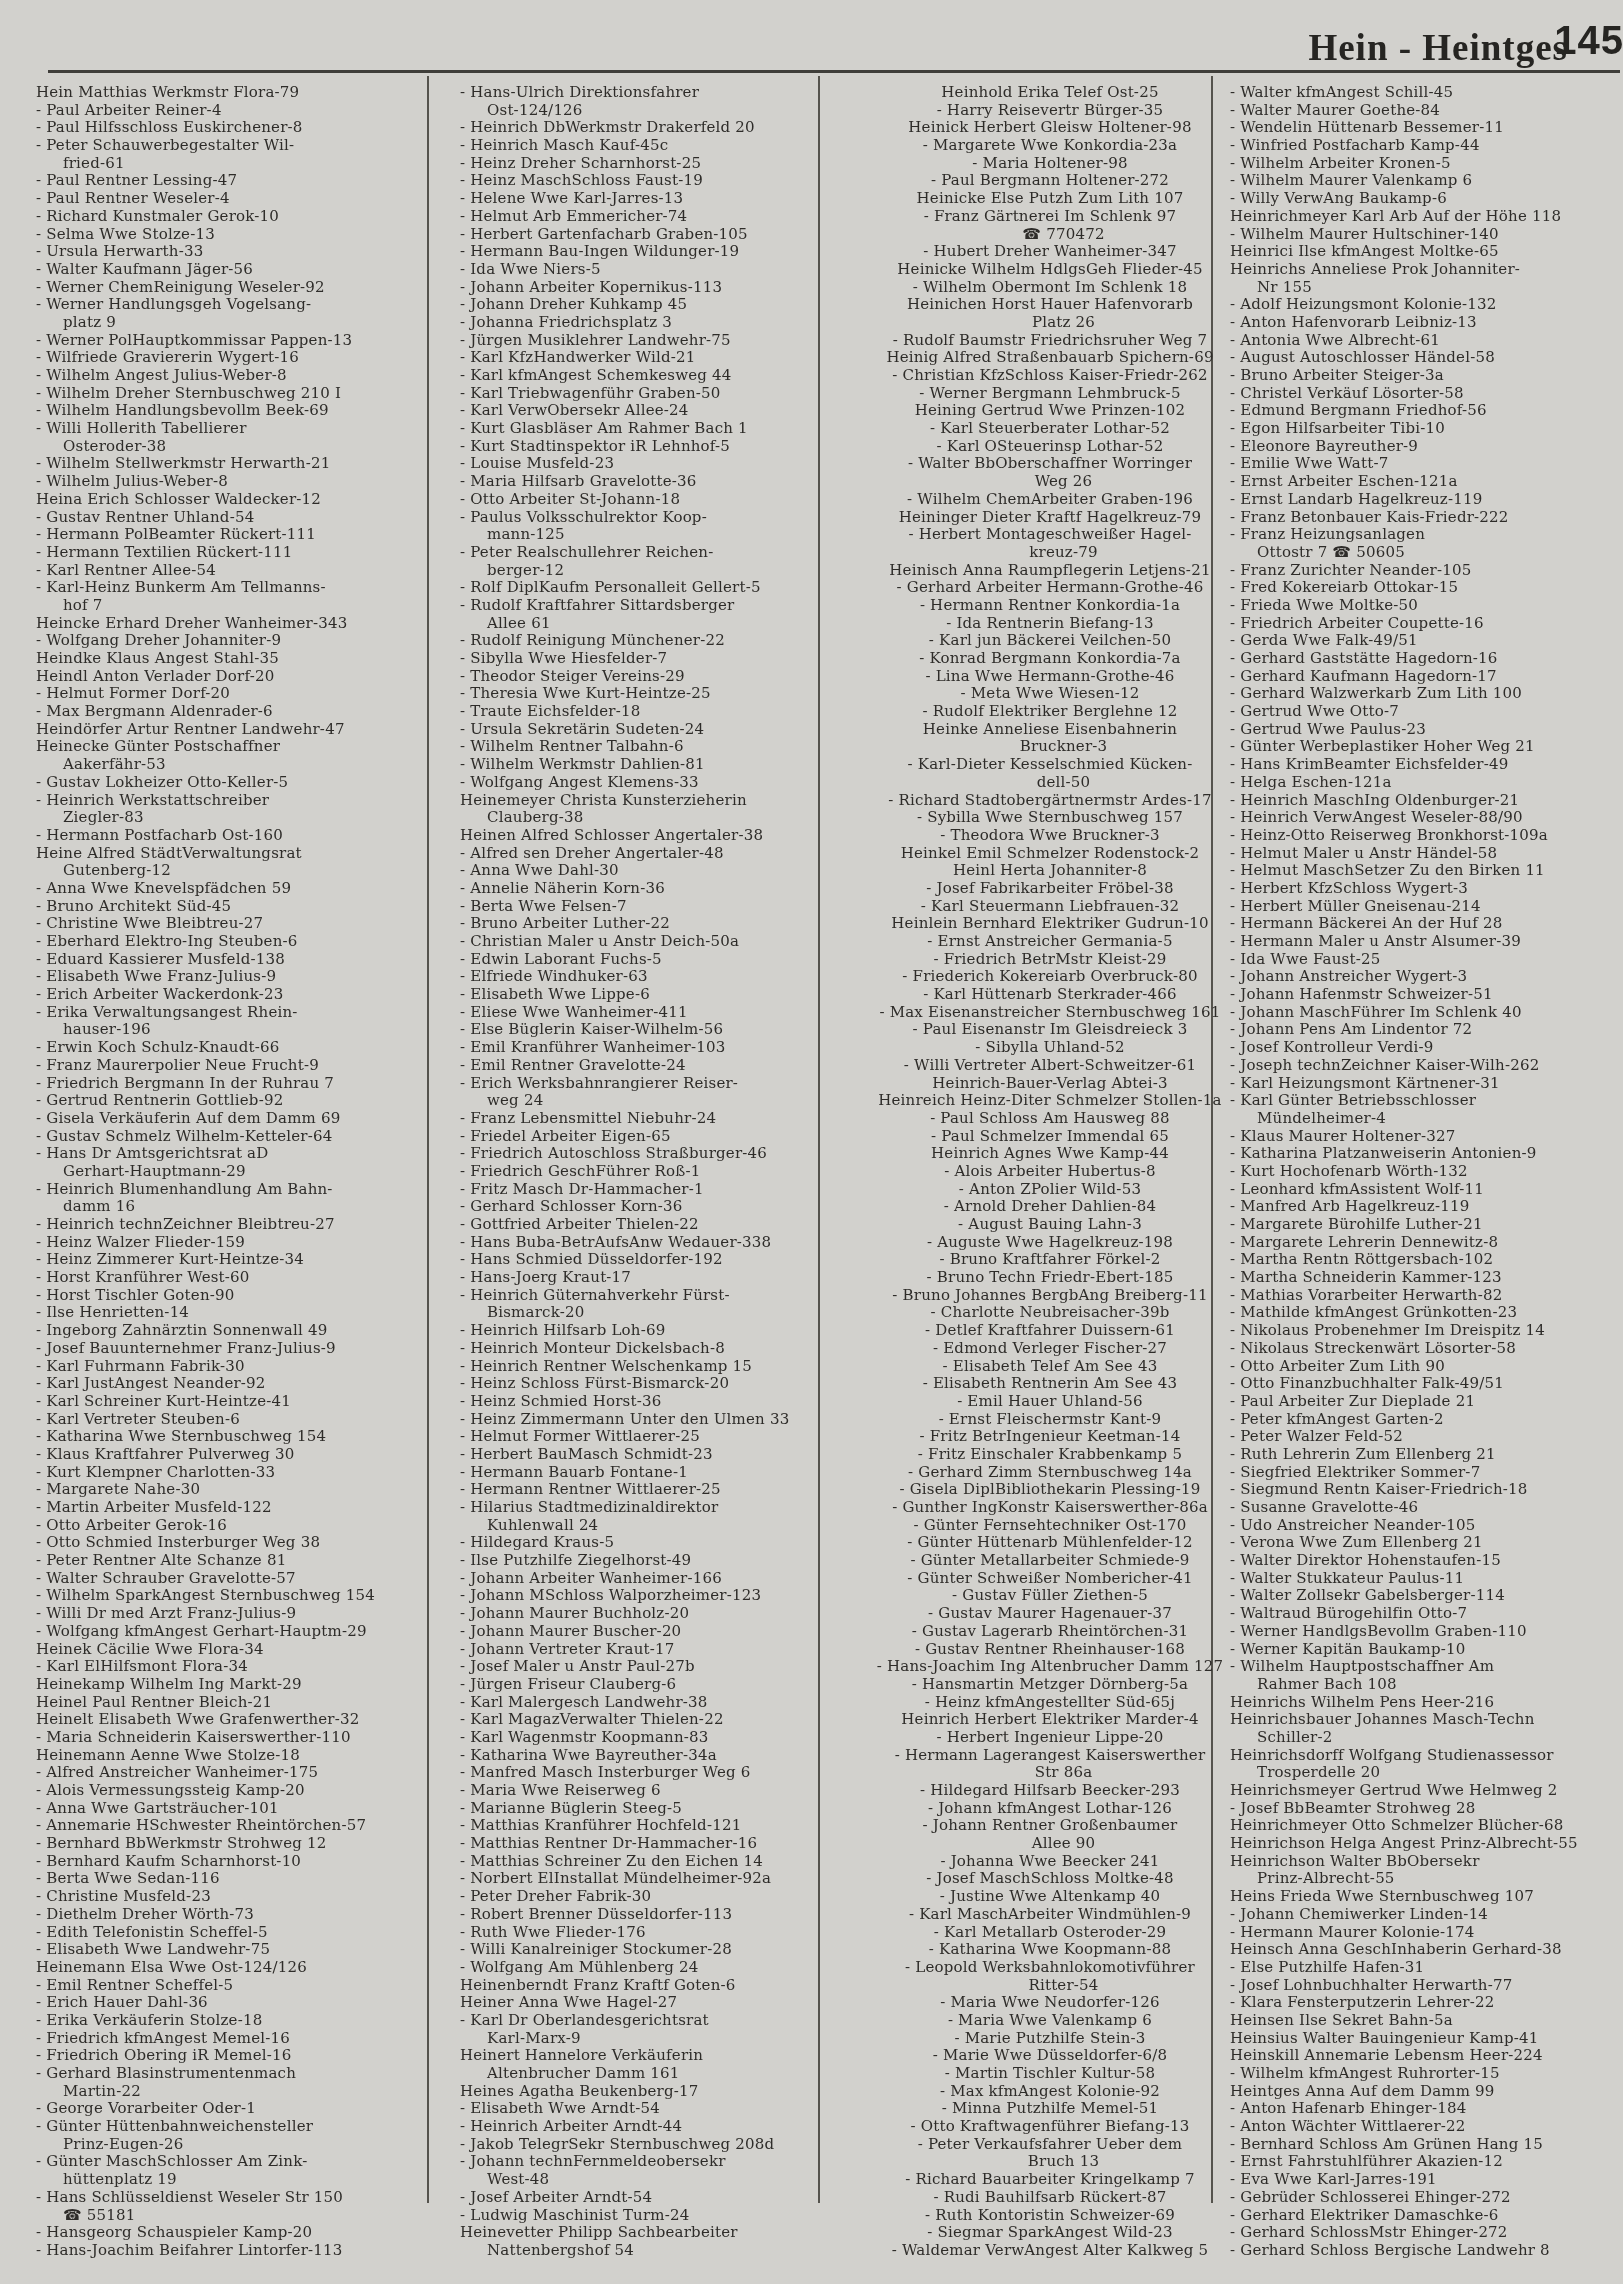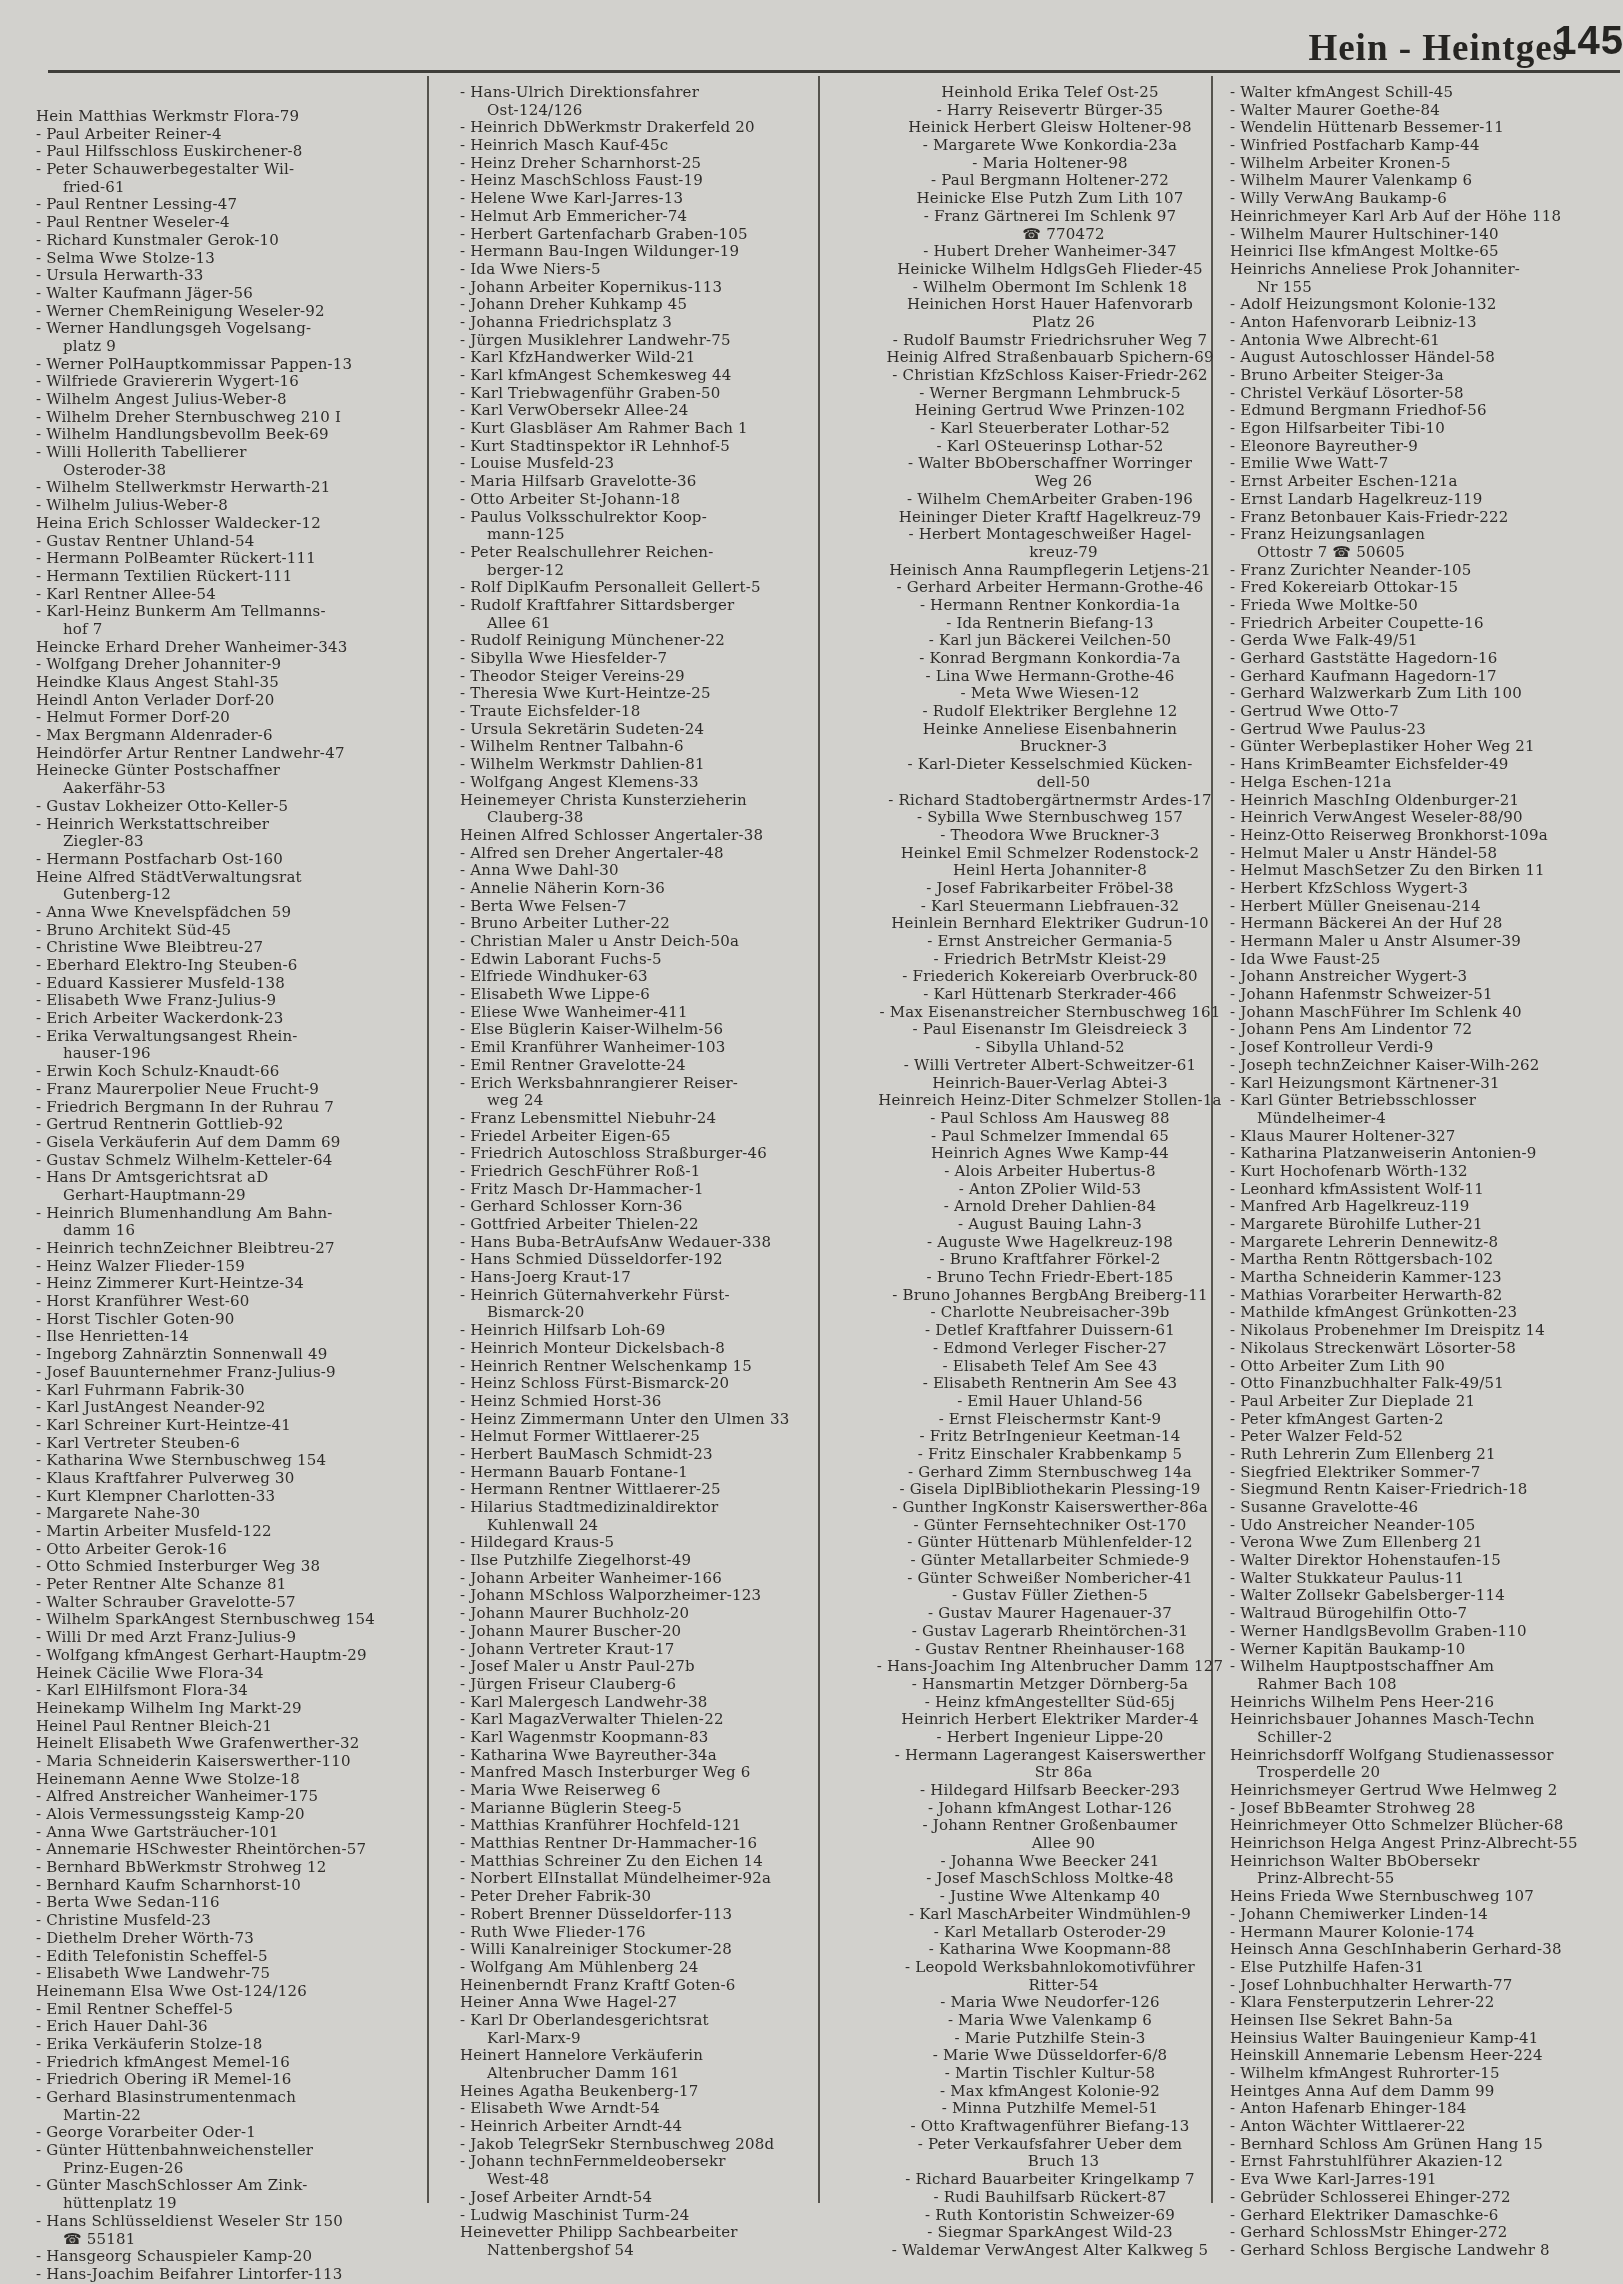--- a/index.html
+++ b/index.html
@@ -34,21 +34,21 @@
   #divider-1{left:427px;}
   #divider-2{left:818px;}
   #divider-3{left:1211px;}
   .col{
     position:absolute;top:84px;
     font-size:15px;
     line-height:17.7px;
     letter-spacing:0.2px;
     color:#2e2c29;
   }
-  #col-1{left:36px;width:390px;margin-top:24px;}
+  #col-1{left:36px;width:390px;}
   #col-2{left:446px;width:370px;margin-left:14px;}
   #col-3{left:864px;width:372px;text-align:center;}
   #col-4{left:1230px;width:392px;}
   .ln{white-space:nowrap;height:17.7px;}
   .cont{padding-left:27px;}
 </style>
 </head>
 <body>
 
 <div>

